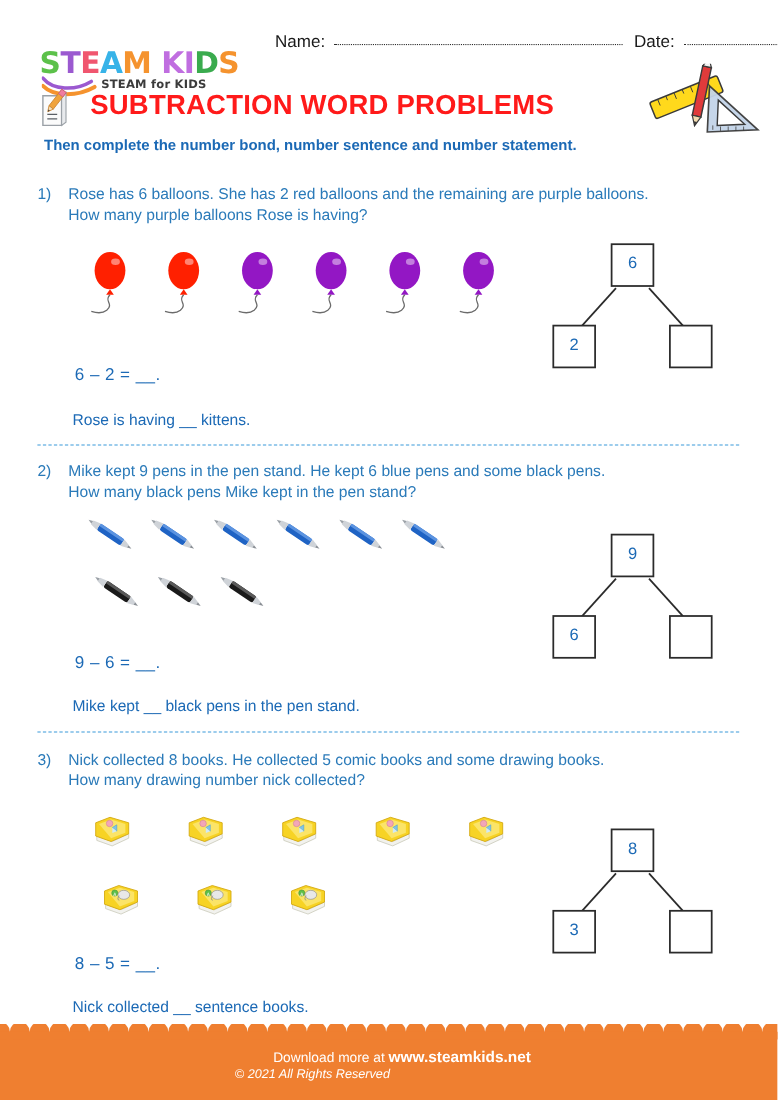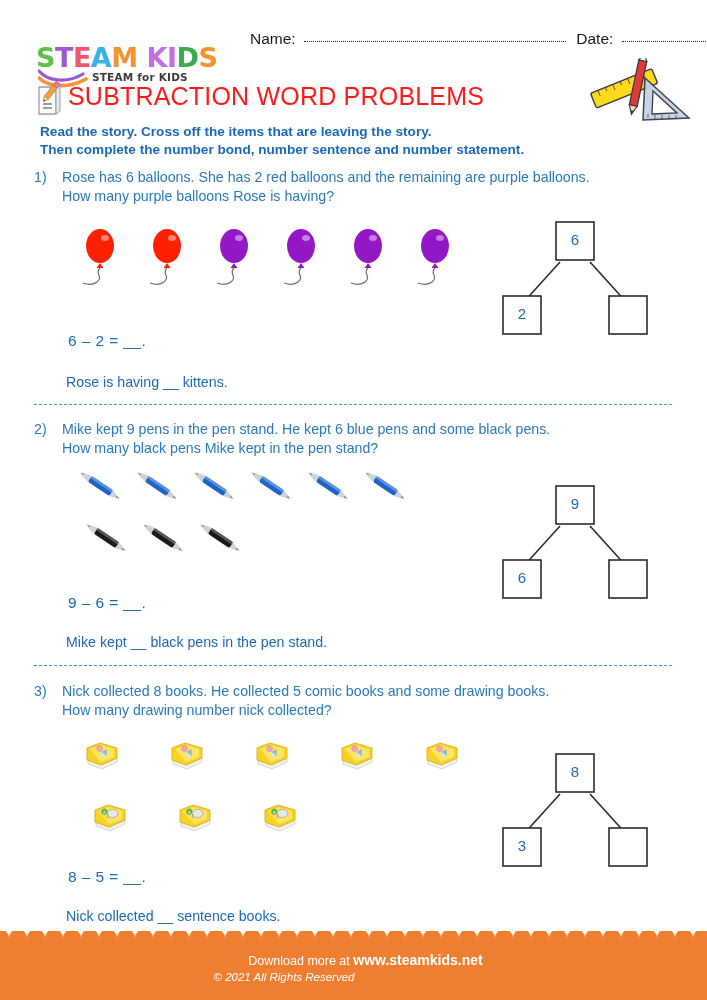--- a/index.html
+++ b/index.html
@@ -79,23 +79,23 @@
     width: 520px;
     height: 38px;
   }
   .title-icon {
     position: absolute;
     left: 0; top: -2px;
     width: 34px; height: 38px;
   }
   .title-text {
     position: absolute;
-    left: 36px; top: 0px;
+    left: 50px; top: 0px;
     font-family: "Liberation Sans", sans-serif;
-    font-weight: normal;
+    font-weight: bold;
     font-size: 25px;
     color: #ff1a1a;
     letter-spacing: 0.2px;
     white-space: nowrap;
   }
   .tools-img {
     position: absolute;
     right: 12px; top: 58px;
     width: 110px; height: 66px;
   }
@@ -272,21 +272,20 @@
         <line x1="63" y1="56" x2="63" y2="60"></line>
           <line x1="70" y1="57" x2="70" y2="61"></line>
         <line x1="77" y1="57" x2="77" y2="61"></line>
           <line x1="84" y1="57" x2="84" y2="61"></line>
         <line x1="91" y1="57" x2="91" y2="61"></line>
       </g>
     </g>
   </svg>
 
   <div class="instructions">
-    <div>Read the story. Cross off the items that are leaving the story.</div>
     <div>Then complete the number bond, number sentence and number statement.</div>
   </div>
 
   <div class="problem" id="problem-1" style="top:168px;">
     <div class="q-num" style="top:0;">1)</div>
     <div class="q-text" style="top:0;">Rose has 6 balloons. She has 2 red balloons and the remaining are purple balloons.</div>
     <div class="q-text" style="top:19px;">How many purple balloons Rose is having?</div>
 
     <div class="objrow" id="p1-objects" style="left:80px; top:58px; width:400px; height:66px;">
         <div class="balloon" style="left: 0px; top: 0px;"><svg viewBox="0 0 40 62" width="40" height="62">

